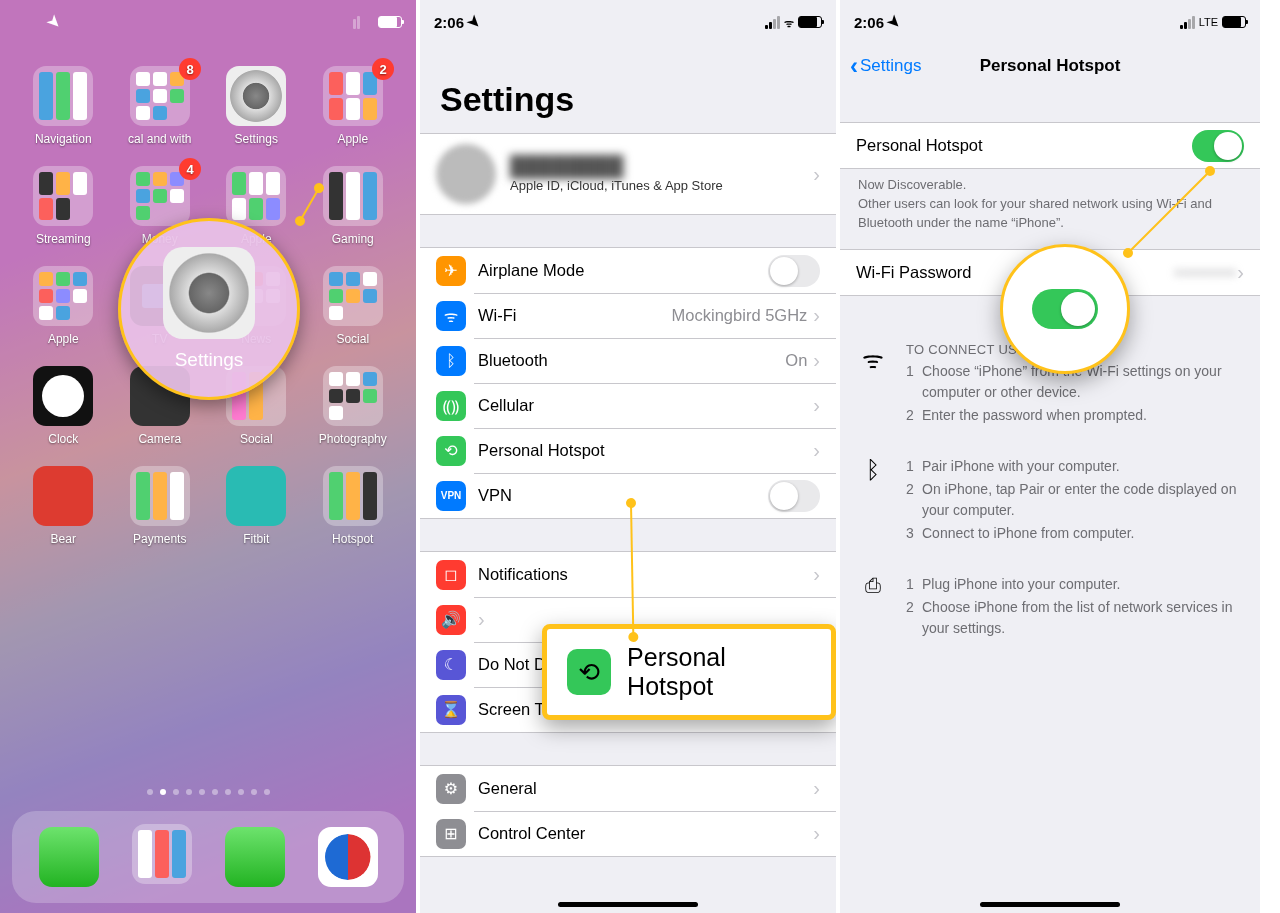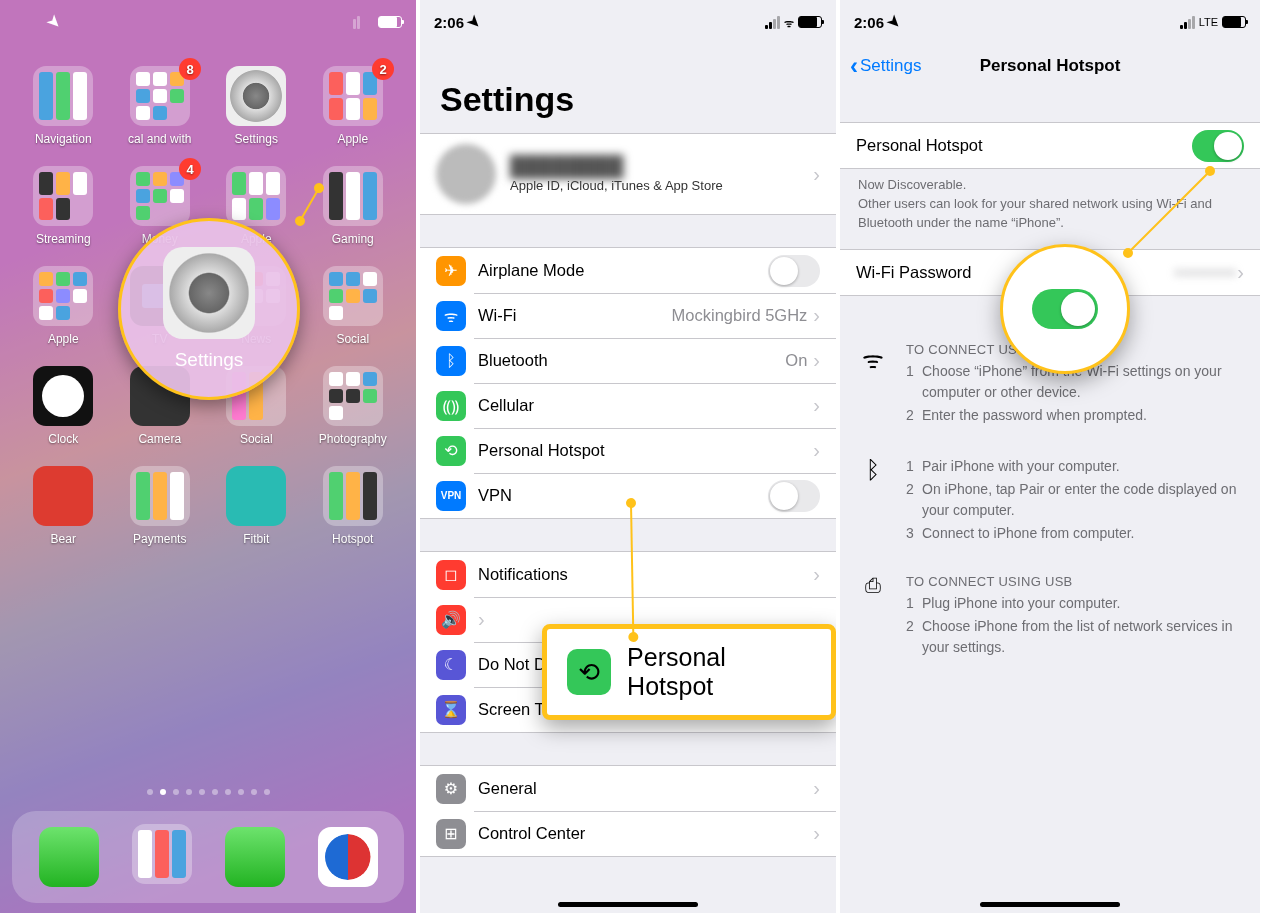--- a/index.html
+++ b/index.html
@@ -451,21 +451,20 @@
         <ol>
             <li>Pair iPhone with your computer.</li>
             <li>On iPhone, tap Pair or enter the code displayed on your computer.</li>
             <li>Connect to iPhone from computer.</li>
           </ol>
       </div>
     </div>
     <div class="instr">
       <div class="glyph" style="font-size:20px">⎙</div>
       <div>
-        <div class="h">TO CONNECT USING USB</div>
         <ol>
             <li>Plug iPhone into your computer.</li>
             <li>Choose iPhone from the list of network services in your settings.</li>
           </ol>
       </div>
     </div>
 
     <div class="homebar"></div>
 
     <div class="callout-circle2" style="left:160px;top:244px">

